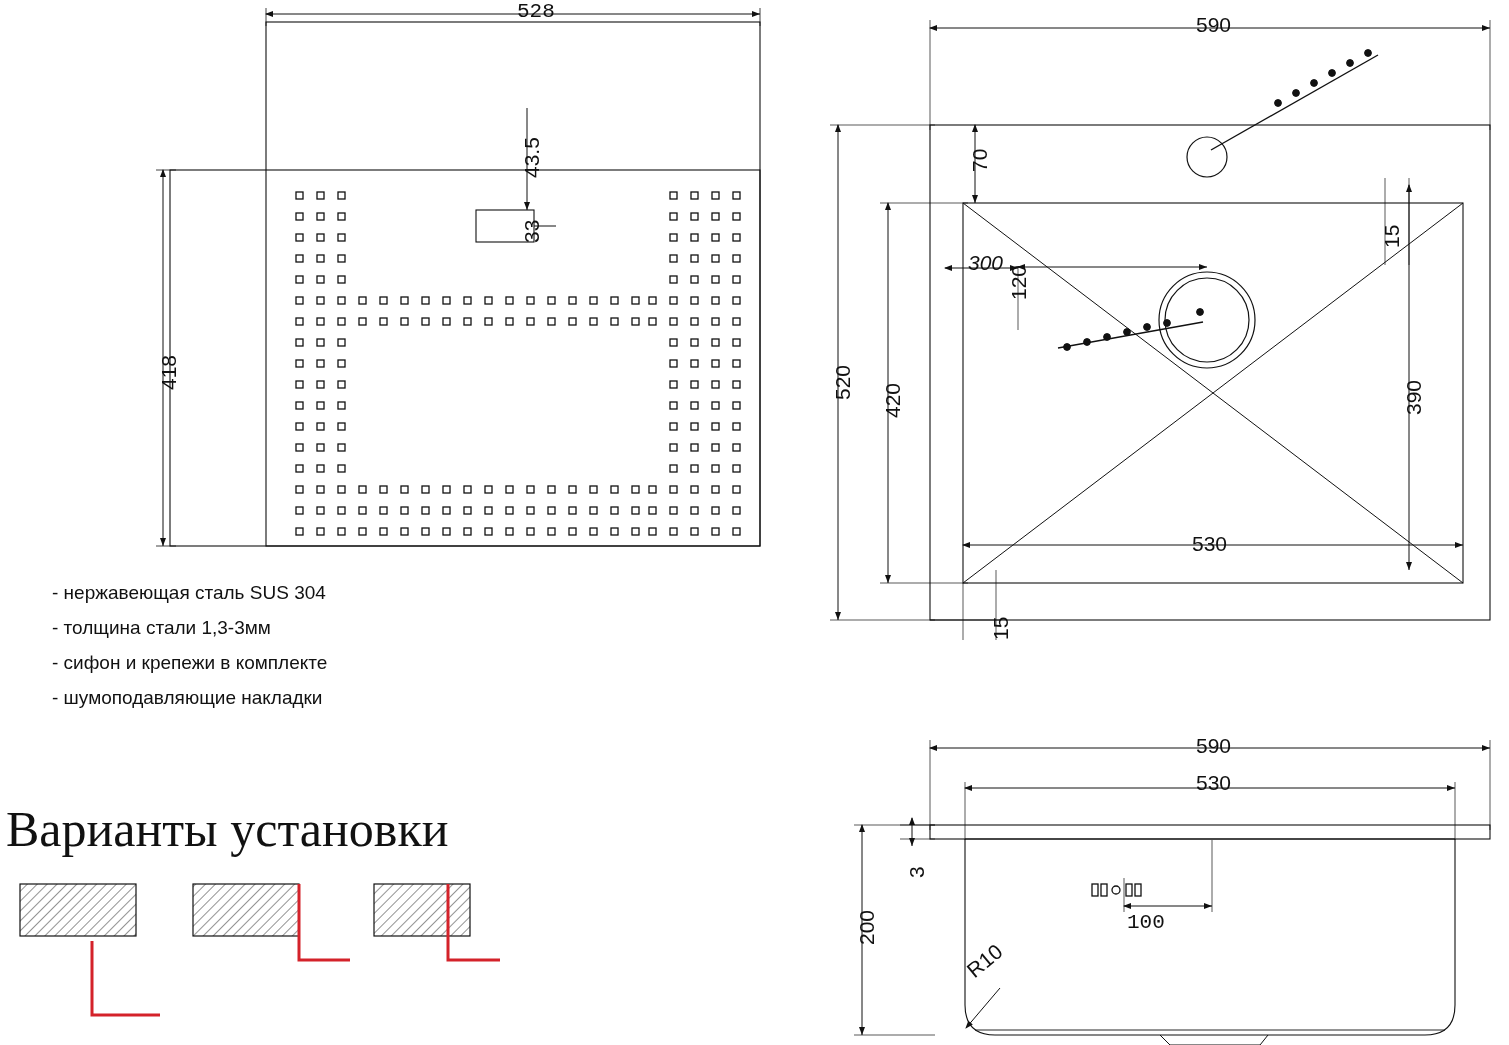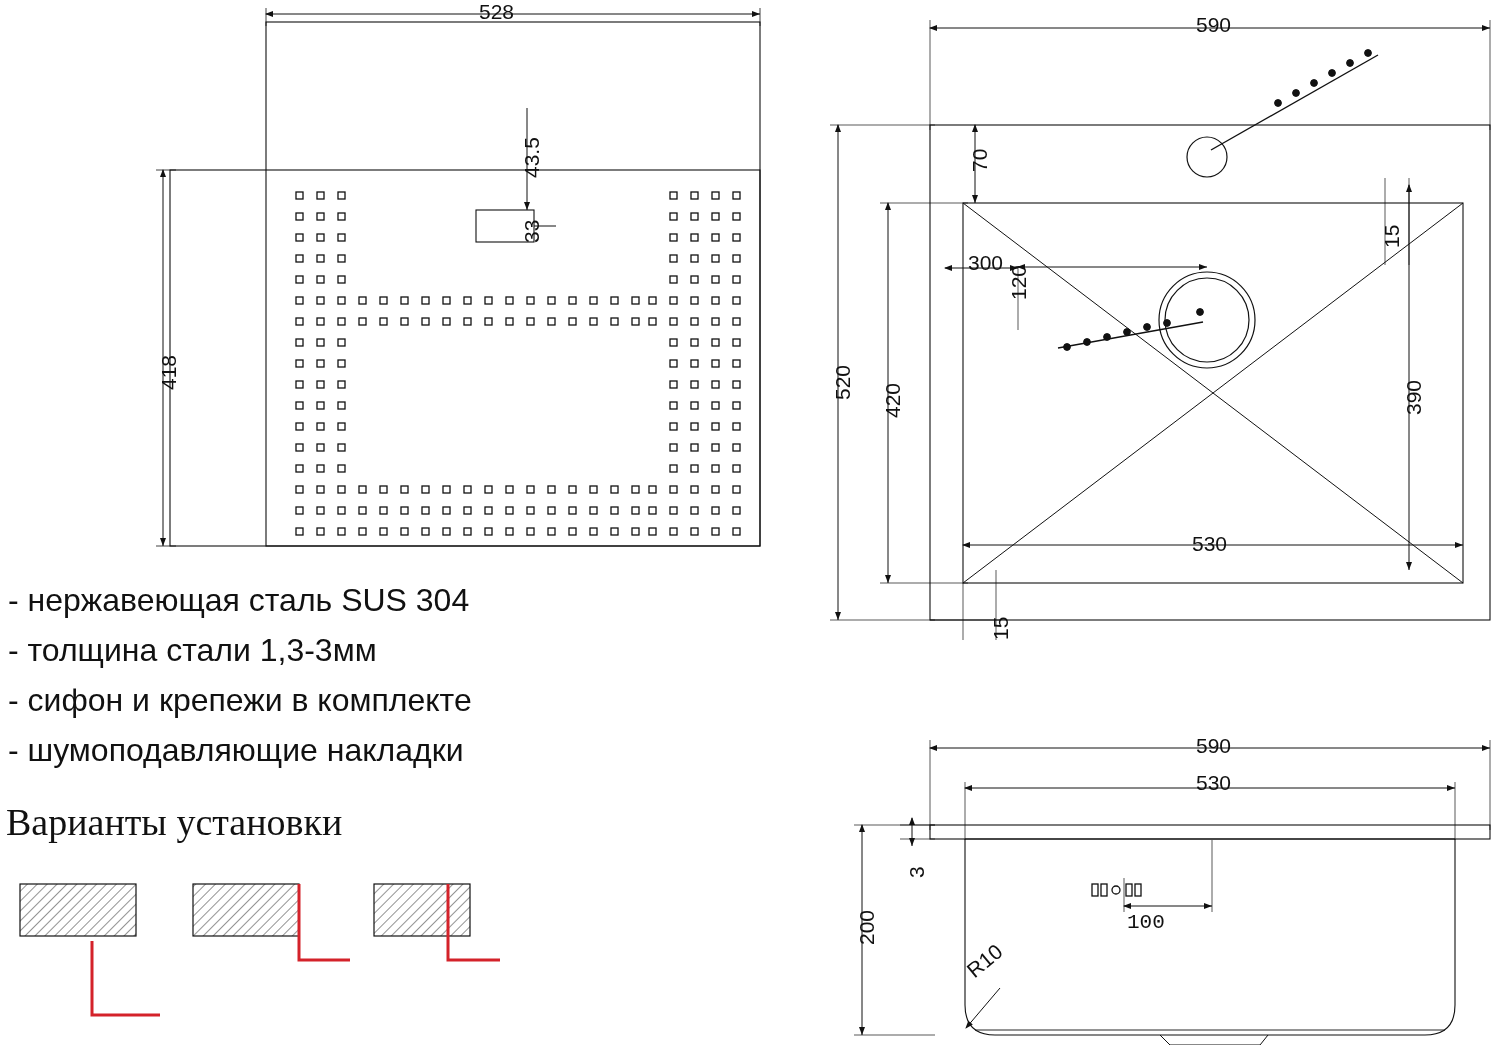--- a/index.html
+++ b/index.html
@@ -38,31 +38,32 @@
     transform-origin: left top;
   }
   .spec-list {
     position: absolute;
     left: 8px;
     top: 582px;
     width: 600px;
   }
   .spec-item {
     font-family: "Liberation Sans", sans-serif;
-    font-size: 32px;
+    font-size: 19px;
     color: #111;
     margin-bottom: 13px;
     white-space: nowrap;
+    margin-left: 44px;
   }
   .install-title {
     position: absolute;
     left: 6px;
     top: 800px;
     font-family: "Liberation Serif", serif;
-    font-size: 38px;
+    font-size: 50px;
     color: #111;
     white-space: nowrap;
   }
 </style>
 </head>
 <body>
 
 <div id="page">
 
   <svg class="svg-layer" viewBox="0 0 1509 1045">
@@ -420,28 +421,28 @@
         <path d="M299 884 L299 960 L350 960" stroke="#d4222a" stroke-width="3" fill="none"></path>
       </g>
 
       <g>
         <rect x="374" y="884" width="96" height="52" fill="url(#hatch)" stroke="#111" stroke-width="1.2"></rect>
         <path d="M448 884 L448 960 L500 960" stroke="#d4222a" stroke-width="3" fill="none"></path>
       </g>
     </g>
   </svg>
 
-  <div class="dim-label" style="left:479px; top:1px;">528</div>
+  <div class="dim-label" style="left:517px; top:1px;font-family:Liberation Mono, monospace;">528</div>
   <div class="dim-label vert" style="left:158px; top:390px;">418</div>
   <div class="dim-label vert" style="left:521px; top:178px;">43.5</div>
   <div class="dim-label vert" style="left:521px; top:243px;">33</div>
 
   <div class="dim-label" style="left:1196px; top:14px;">590</div>
   <div class="dim-label vert" style="left:969px; top:172px;">70</div>
-  <div class="dim-label" style="left:968px; top:252px;">300</div>
+  <div class="dim-label" style="left:968px; top:252px;font-style:italic;">300</div>
   <div class="dim-label vert" style="left:1008px; top:300px;">120</div>
   <div class="dim-label vert" style="left:1381px; top:248px;">15</div>
   <div class="dim-label vert" style="left:832px; top:400px;">520</div>
   <div class="dim-label vert" style="left:882px; top:418px;">420</div>
   <div class="dim-label vert" style="left:1403px; top:415px;">390</div>
   <div class="dim-label" style="left:1192px; top:533px;">530</div>
   <div class="dim-label vert" style="left:990px; top:640px;">15</div>
 
   <div class="dim-label" style="left:1196px; top:735px;">590</div>
   <div class="dim-label" style="left:1196px; top:772px;">530</div>

